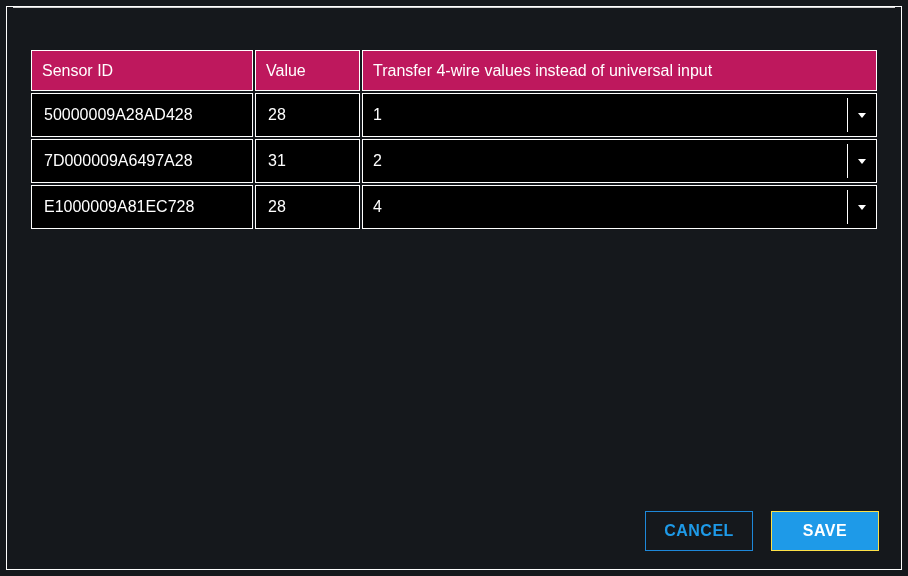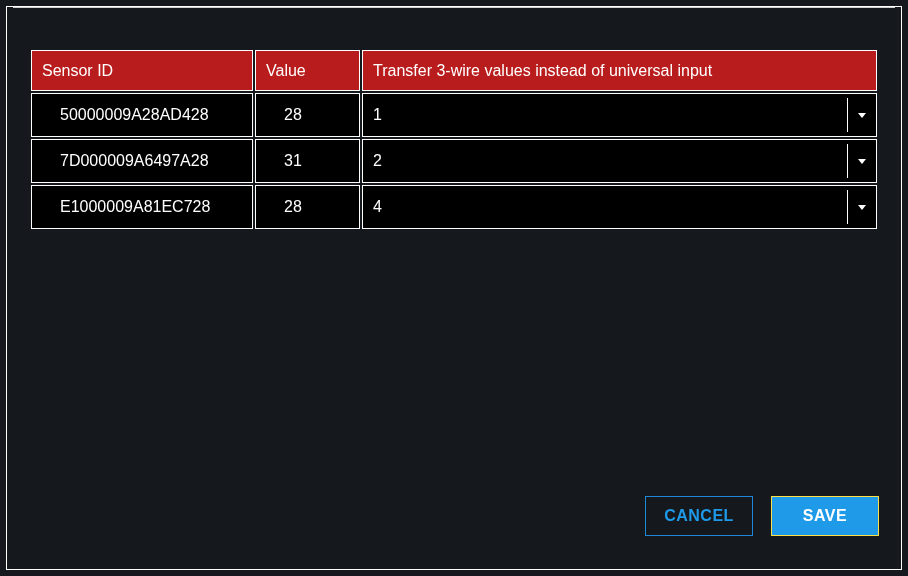--- a/index.html
+++ b/index.html
@@ -23,36 +23,36 @@
   .content {
     padding: 40px 22px 0 22px;
   }
   table {
     width: 100%;
     border-collapse: separate;
     border-spacing: 2px;
     table-layout: fixed;
   }
   th {
-    background: #b91c1c;
+    background: #be185d;
     border: 1px solid #fff;
     text-align: left;
     font-weight: 400;
     font-size: 16px;
     padding: 10px 10px;
     height: 41px;
     vertical-align: middle;
     margin-left: 8px;
   }
   td {
     background: #000;
     border: 1px solid #fff;
     text-align: left;
     font-size: 16px;
-    padding: 10px 28px;
+    padding: 10px 12px;
     height: 44px;
     vertical-align: middle;
   }
   .col-id { width: 222px; }
   .col-value { width: 105px; }
   .col-transfer { }
   .select-cell {
     padding: 0;
   }
   .select-wrap {
@@ -87,21 +87,21 @@
   }
   .caret-icon {
     width: 0; height: 0;
     border-left: 4px solid transparent;
     border-right: 4px solid transparent;
     border-top: 5px solid #fff;
   }
   .footer {
     position: absolute;
     right: 22px;
-    bottom: 33px;
+    bottom: 18px;
     display: flex;
     gap: 18px;
   }
   .btn {
     height: 40px;
     min-width: 108px;
     font-size: 16px;
     font-weight: 600;
     display: flex;
     align-items: center;
@@ -129,21 +129,21 @@
     <table>
       <colgroup>
         <col class="col-id">
           <col class="col-value">
           <col class="col-transfer">
       </colgroup>
       <thead>
         <tr>
           <th>Sensor ID</th>
           <th>Value</th>
-          <th>Transfer 3-wire values instead of universal input</th>
+          <th>Transfer 4-wire values instead of universal input</th>
         </tr>
       </thead>
       <tbody id="tbody">
           <tr>
             <td>50000009A28AD428</td>
             <td>28</td>
             <td class="select-cell">
               <div class="select-wrap">
                 <div class="select-text">1</div>
                 <div class="select-caret">

